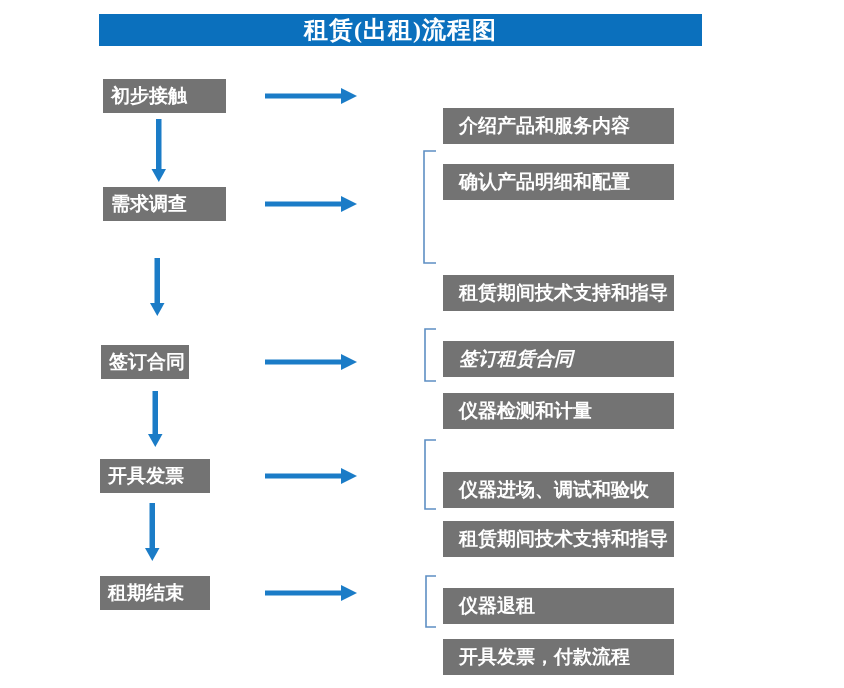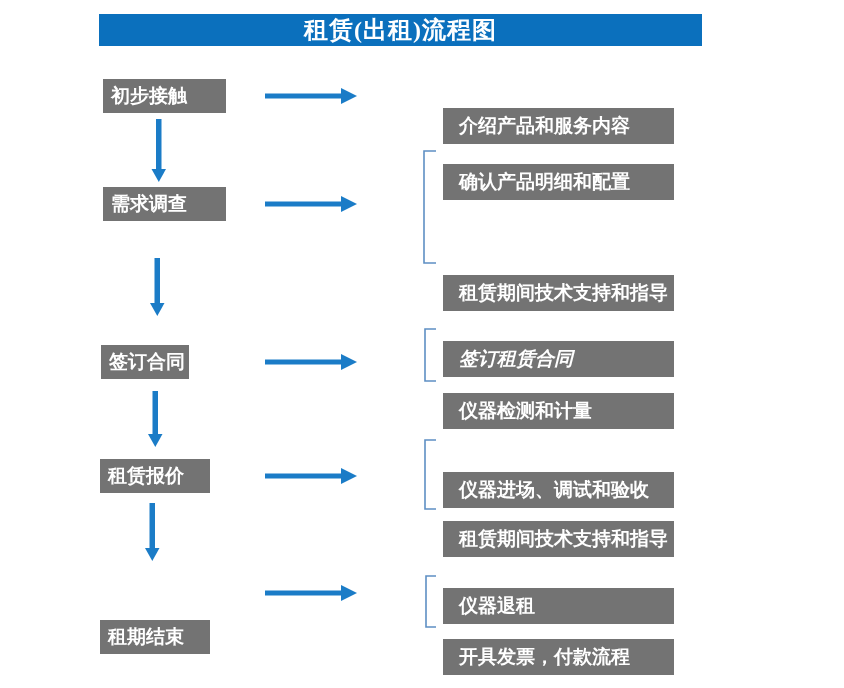--- a/index.html
+++ b/index.html
@@ -109,22 +109,22 @@
     <path class="bracket" d="M 436,329 L 425,329 L 425,381 L 436,381"></path>
     <path class="bracket" d="M 436,440 L 425,440 L 425,509 L 436,509"></path>
     <path class="bracket" d="M 436,576 L 426,576 L 426,627 L 436,627"></path>
   </svg>
 
   <div class="title-bar">租赁(出租)流程图</div>
 
   <div class="node step" style="left:103px; top:79px;  width:123px;">初步接触</div>
   <div class="node step" style="left:103px; top:187px; width:123px;">需求调查</div>
   <div class="node step" style="left:101px; top:345px; width:88px;">签订合同</div>
-  <div class="node step" style="left:100px; top:459px; width:110px;">租赁报价</div>
-  <div class="node step" style="left:100px; top:576px; width:110px;margin-top:44px;">租期结束</div>
+  <div class="node step" style="left:100px; top:459px; width:110px;">开具发票</div>
+  <div class="node step" style="left:100px; top:576px; width:110px;">租期结束</div>
 
   <div class="node detail" style="top:78px;">介绍产品和服务内容</div>
 
   <div class="node detail" style="top:134px;">确认产品明细和配置</div>
   <div class="node detail" style="top:245px;">租赁期间技术支持和指导</div>
 
   <div class="node detail" style="top:311px;font-style:italic;">签订租赁合同</div>
   <div class="node detail" style="top:363px;">仪器检测和计量</div>
 
   <div class="node detail" style="top:442px;">仪器进场、调试和验收</div>

